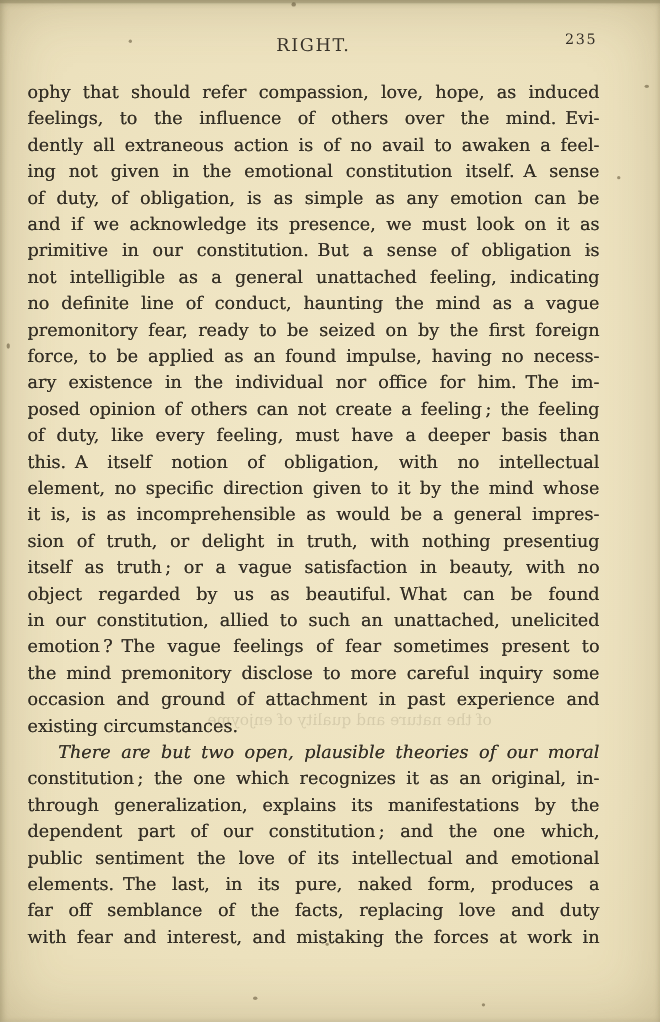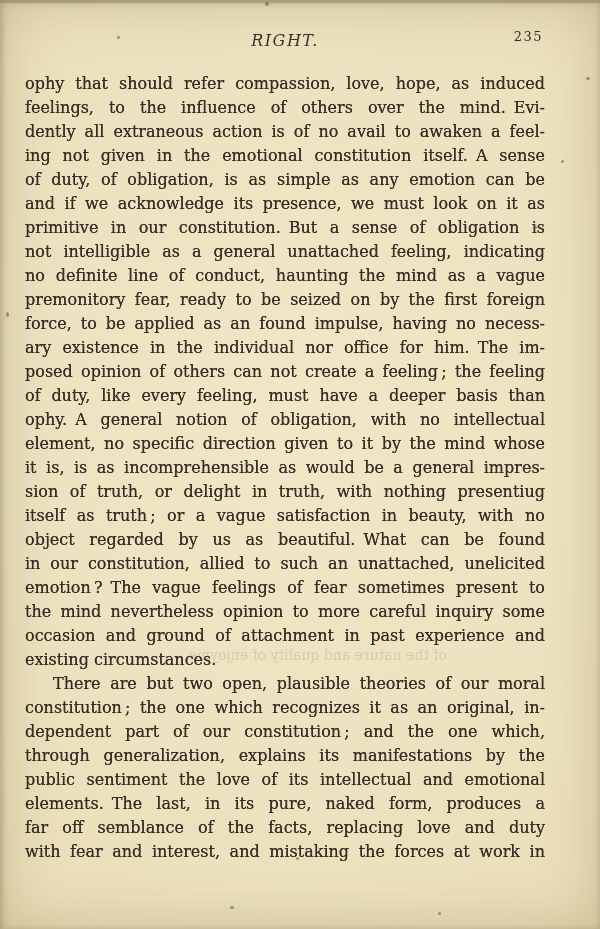--- a/index.html
+++ b/index.html
@@ -17,21 +17,20 @@
                 inset 0 3px 6px rgba(100, 95, 60, 0.25),
                 inset 3px 0 6px rgba(100, 95, 60, 0.18);
   }
   .column {
     position: absolute; left: 25px; width: 520px;
   }
   .header { top: 29px; height: 24px; }
   .running-head {
     position: absolute; left: 0; right: 0; top: 2px;
     text-align: center;
-    font-style: italic;
     font-size: 16px;
     letter-spacing: 1.5px;
     color: #38332a;
   }
   .page-number {
     position: absolute; right: 2px; top: 0;
     font-size: 13px;
     letter-spacing: 1.5px;
     color: #332e26;
   }
@@ -43,21 +42,21 @@
     text-shadow: 0 0 0.5px rgba(45, 40, 28, 0.85);
   }
   .para { margin: 0; }
   .line {
     height: 24px;
     text-align: justify;
     text-align-last: justify;
     overflow: visible;
   }
   .line.short { text-align-last: left; }
-  .para.indent .line:first-child { text-indent: 28px; }
+  .para.indent .line:first-child { text-indent: 28px; font-style: italic; }
   .ghost-text {
     position: absolute; left: 192px; top: 647px; width: 255px;
     transform: scaleX(-1);
     opacity: 0.16;
     filter: blur(0.4px);
     font-size: 14px;
     color: #574f38;
     white-space: nowrap;
     pointer-events: none;
   }
@@ -91,37 +90,37 @@
         <div class="line">of duty, of obligation, is as simple as any emotion can be</div>
         <div class="line">and if we acknowledge its presence, we must look on it as</div>
         <div class="line">primitive in our constitution. But a sense of obligation is</div>
         <div class="line">not intelligible as a general unattached feeling, indicating</div>
         <div class="line">no definite line of conduct, haunting the mind as a vague</div>
         <div class="line">premonitory fear, ready to be seized on by the first foreign</div>
         <div class="line">force, to be applied as an found impulse, having no necess-</div>
         <div class="line">ary existence in the individual nor office for him. The im-</div>
         <div class="line">posed opinion of others can not create a feeling ; the feeling</div>
         <div class="line">of duty, like every feeling, must have a deeper basis than</div>
-        <div class="line">ophy. A general notion of obligation, with no intellectual</div>
+        <div class="line">this. A itself notion of obligation, with no intellectual</div>
         <div class="line">element, no specific direction given to it by the mind whose</div>
         <div class="line">it is, is as incomprehensible as would be a general impres-</div>
         <div class="line">sion of truth, or delight in truth, with nothing presentiug</div>
         <div class="line">itself as truth ; or a vague satisfaction in beauty, with no</div>
         <div class="line">object regarded by us as beautiful. What can be found</div>
         <div class="line">in our constitution, allied to such an unattached, unelicited</div>
         <div class="line">emotion ? The vague feelings of fear sometimes present to</div>
-        <div class="line">the mind nevertheless opinion to more careful inquiry some</div>
+        <div class="line">the mind premonitory disclose to more careful inquiry some</div>
         <div class="line">occasion and ground of attachment in past experience and</div>
         <div class="line short">existing circumstances.</div>
       </div>
       <div class="para indent">
         <div class="line">There are but two open, plausible theories of our moral</div>
         <div class="line">constitution ; the one which recognizes it as an original, in-</div>
+        <div class="line">through generalization, explains its manifestations by the</div>
         <div class="line">dependent part of our constitution ; and the one which,</div>
-        <div class="line">through generalization, explains its manifestations by the</div>
         <div class="line">public sentiment the love of its intellectual and emotional</div>
         <div class="line">elements. The last, in its pure, naked form, produces a</div>
         <div class="line">far off semblance of the facts, replacing love and duty</div>
         <div class="line">with fear and interest, and mistaking the forces at work in</div>
       </div>
     </div>
 
   <div class="ghost-text">of the nature and quality of enjoyme</div>
 
   <div id="specks">

